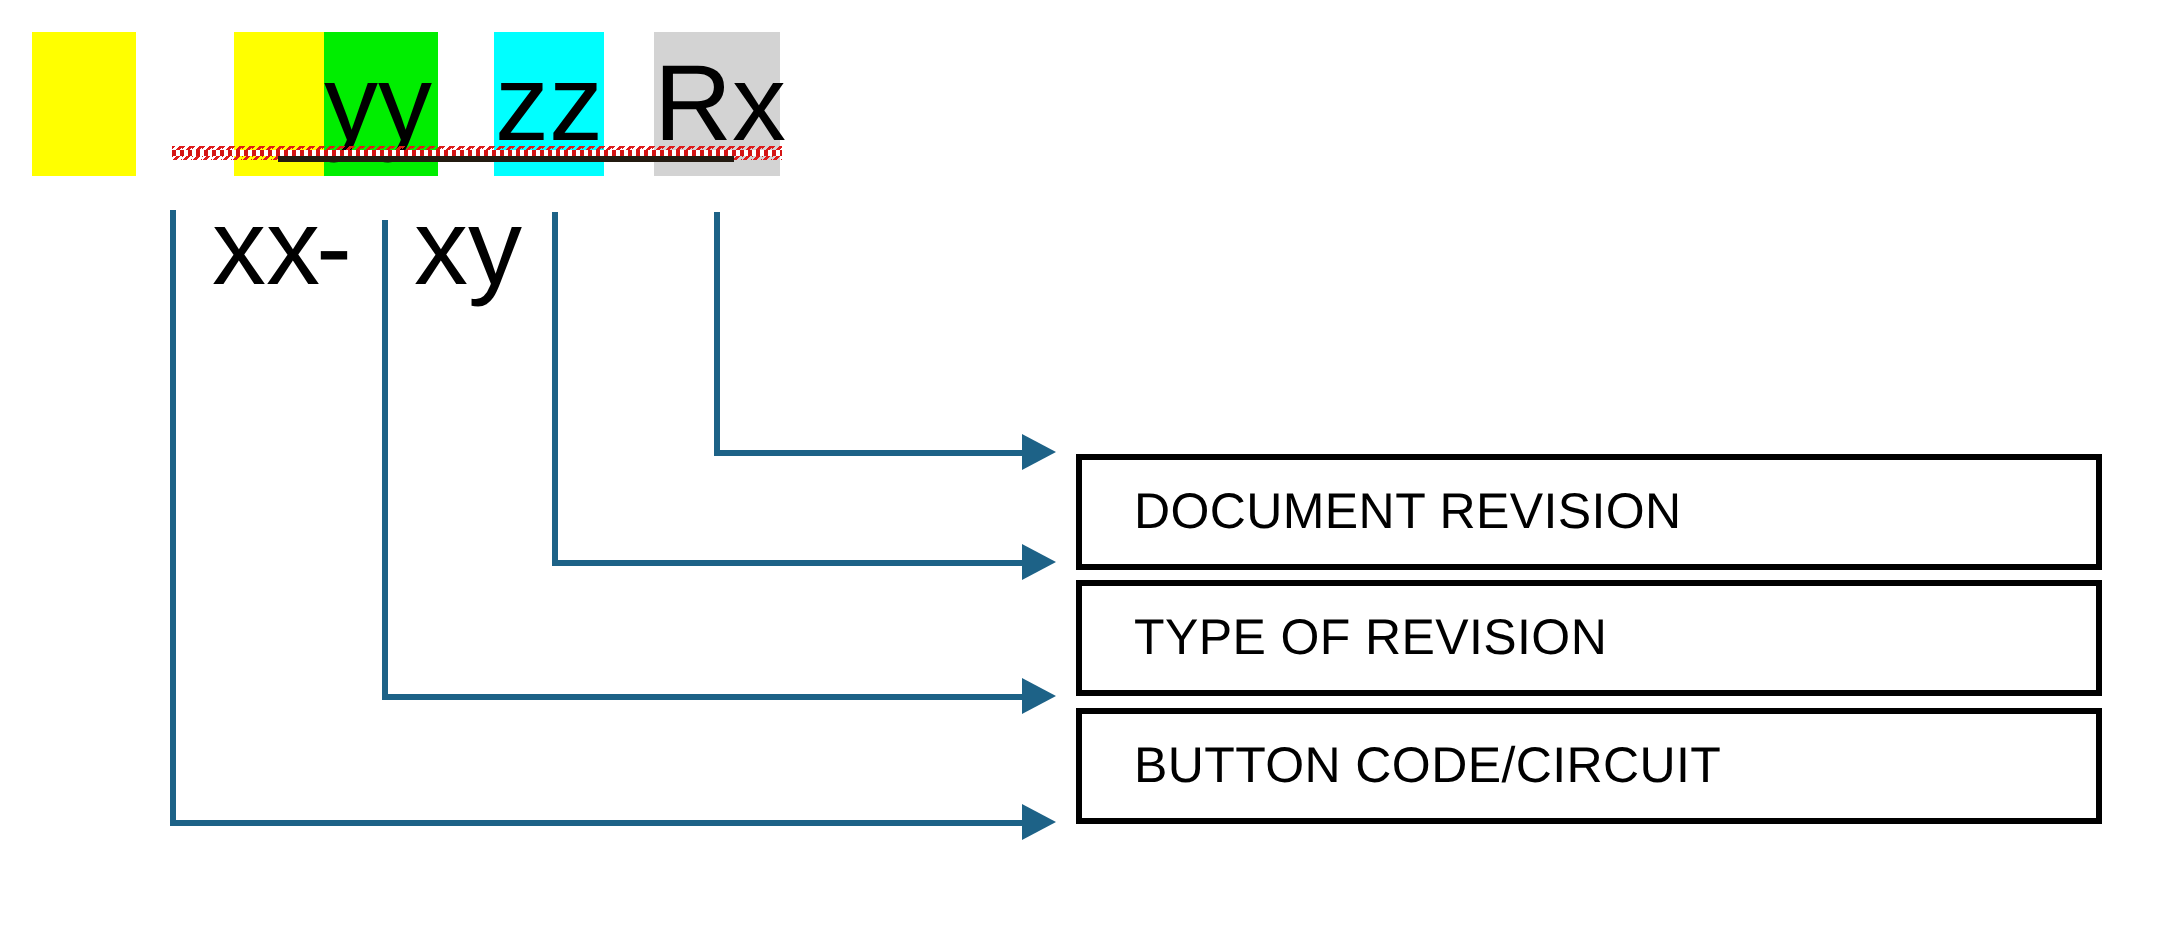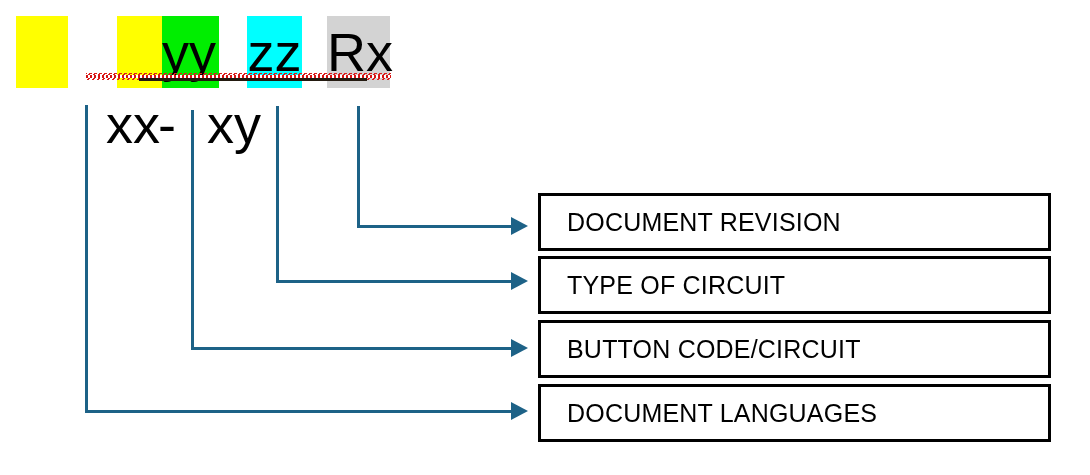--- a/index.html
+++ b/index.html
@@ -100,20 +100,21 @@
   .label-box {
     position: absolute;
     left: 538px;
     width: 513px;
     height: 58px;
     border: 3px solid #000000;
     box-sizing: border-box;
     background: #ffffff;
     display: flex;
     align-items: center;
+    margin-top: 34px;
   }
   .label-box .label-text {
     padding-left: 26px;
     font-size: 25px;
     color: #000000;
     letter-spacing: 0.2px;
     font-family: "Liberation Sans", sans-serif;
     white-space: nowrap;
   }
 </style>
@@ -168,24 +169,21 @@
     <div class="vline" style="left:85px; top:105px; height:308px;"></div>
     <div class="hline" style="left:85px; top:410px; width:428px;"></div>
     <div class="arrowhead" style="left:511px; top:402px;"></div>
   </div>
 
   <div class="label-box" style="top:193px;">
     <span class="label-text">DOCUMENT REVISION</span>
   </div>
 
   <div class="label-box" style="top:256px;">
-    <span class="label-text">TYPE OF CIRCUIT</span>
+    <span class="label-text">TYPE OF REVISION</span>
   </div>
 
   <div class="label-box" style="top:320px;">
     <span class="label-text">BUTTON CODE/CIRCUIT</span>
   </div>
 
-  <div class="label-box" style="top:384px;">
-    <span class="label-text">DOCUMENT LANGUAGES</span>
-  </div>
 
 </div>
 
 </body></html>

